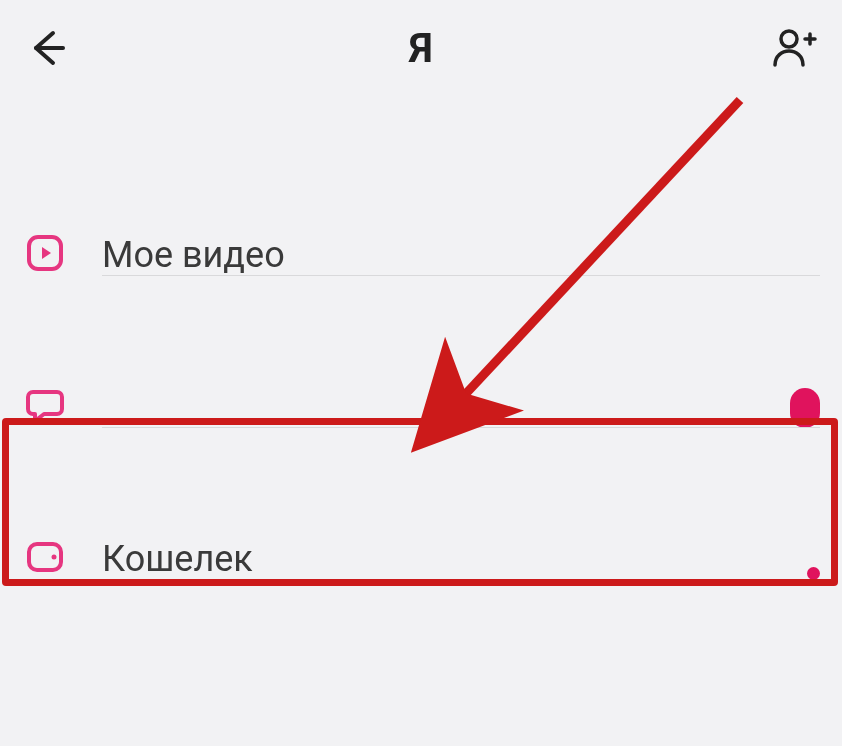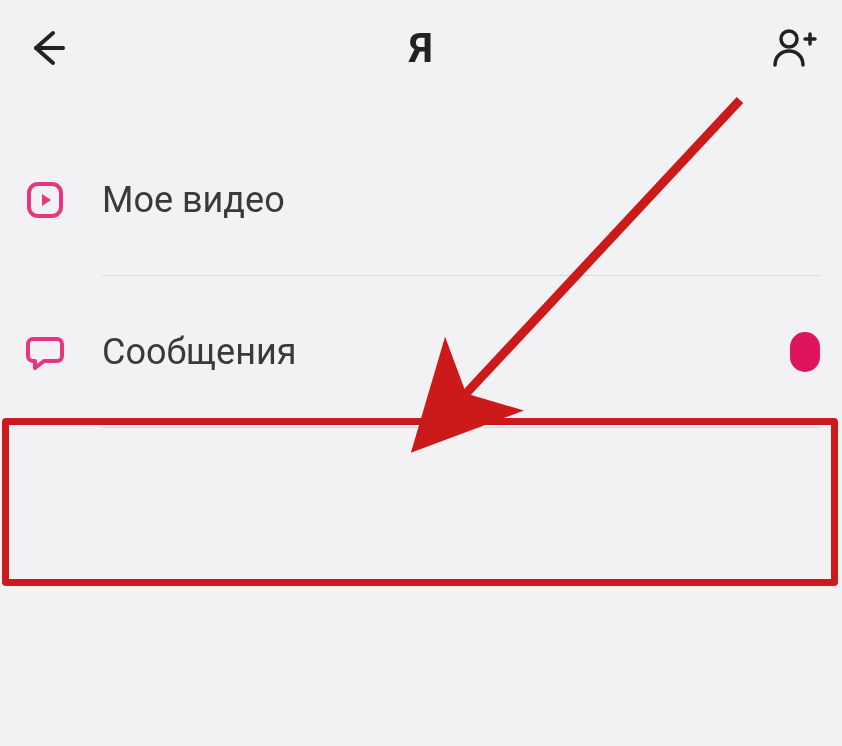--- a/index.html
+++ b/index.html
@@ -42,21 +42,21 @@
     background:transparent;border:0;padding:0;
   }
   .icon-btn svg{display:block;}
 
   
   .list{
     margin-top:28px;
   }
   .row{
     display:flex;
-    align-items:center;
+    align-items:flex-end;
     height:152px;
     padding:0 22px 0 22px;
     position:relative;
   }
   .row .left-icon{
     width:46px;height:46px;
     display:flex;align-items:center;justify-content:center;
     margin-right:34px;
   }
   .row .label{
@@ -131,27 +131,39 @@
     <span class="label">Мое видео</span>
     <div class="divider"></div>
   </div>
 
   <div class="row">
     <span class="left-icon">
       <svg width="42" height="42" viewBox="0 0 42 42">
         <path d="M9 8h24a5 5 0 015 5v12a5 5 0 01-5 5H20l-9 7v-7H9a5 5 0 01-5-5V13a5 5 0 015-5z" fill="none" stroke="#e63680" stroke-width="4" stroke-linejoin="round"></path>
       </svg>
     </span>
-    <span class="label">Сообщения</span>
     <span class="trail">
       <span class="pill"></span>
     </span>
     <div class="divider"></div>
   </div>
 
+  <div class="row">
+    <span class="left-icon">
+      <svg width="42" height="42" viewBox="0 0 42 42">
+        <rect x="5" y="8" width="32" height="26" rx="8" fill="none" stroke="#e63680" stroke-width="4"></rect>
+        <circle cx="30" cy="21" r="2.5" fill="#e63680"></circle>
+      </svg>
+    </span>
+    <span class="label">Кошелек</span>
+    <span class="trail">
+      <span class="dot"></span>
+    </span>
+    <div class="divider"></div>
+  </div>
 
 
 </div>
 
 <div class="highlight" style="left:2px; top:418px; width:836px; height:168px;"></div>
 
 <svg class="arrow-ov" style="left:0;top:0;width:842px;height:746px;" viewBox="0 0 842 746">
   <defs>
     <marker id="ahead" markerWidth="14" markerHeight="14" refX="4" refY="6" orient="auto">
       <path d="M0 0 L12 6 L0 12 L3 6 Z" fill="#cc1a1a"></path>

